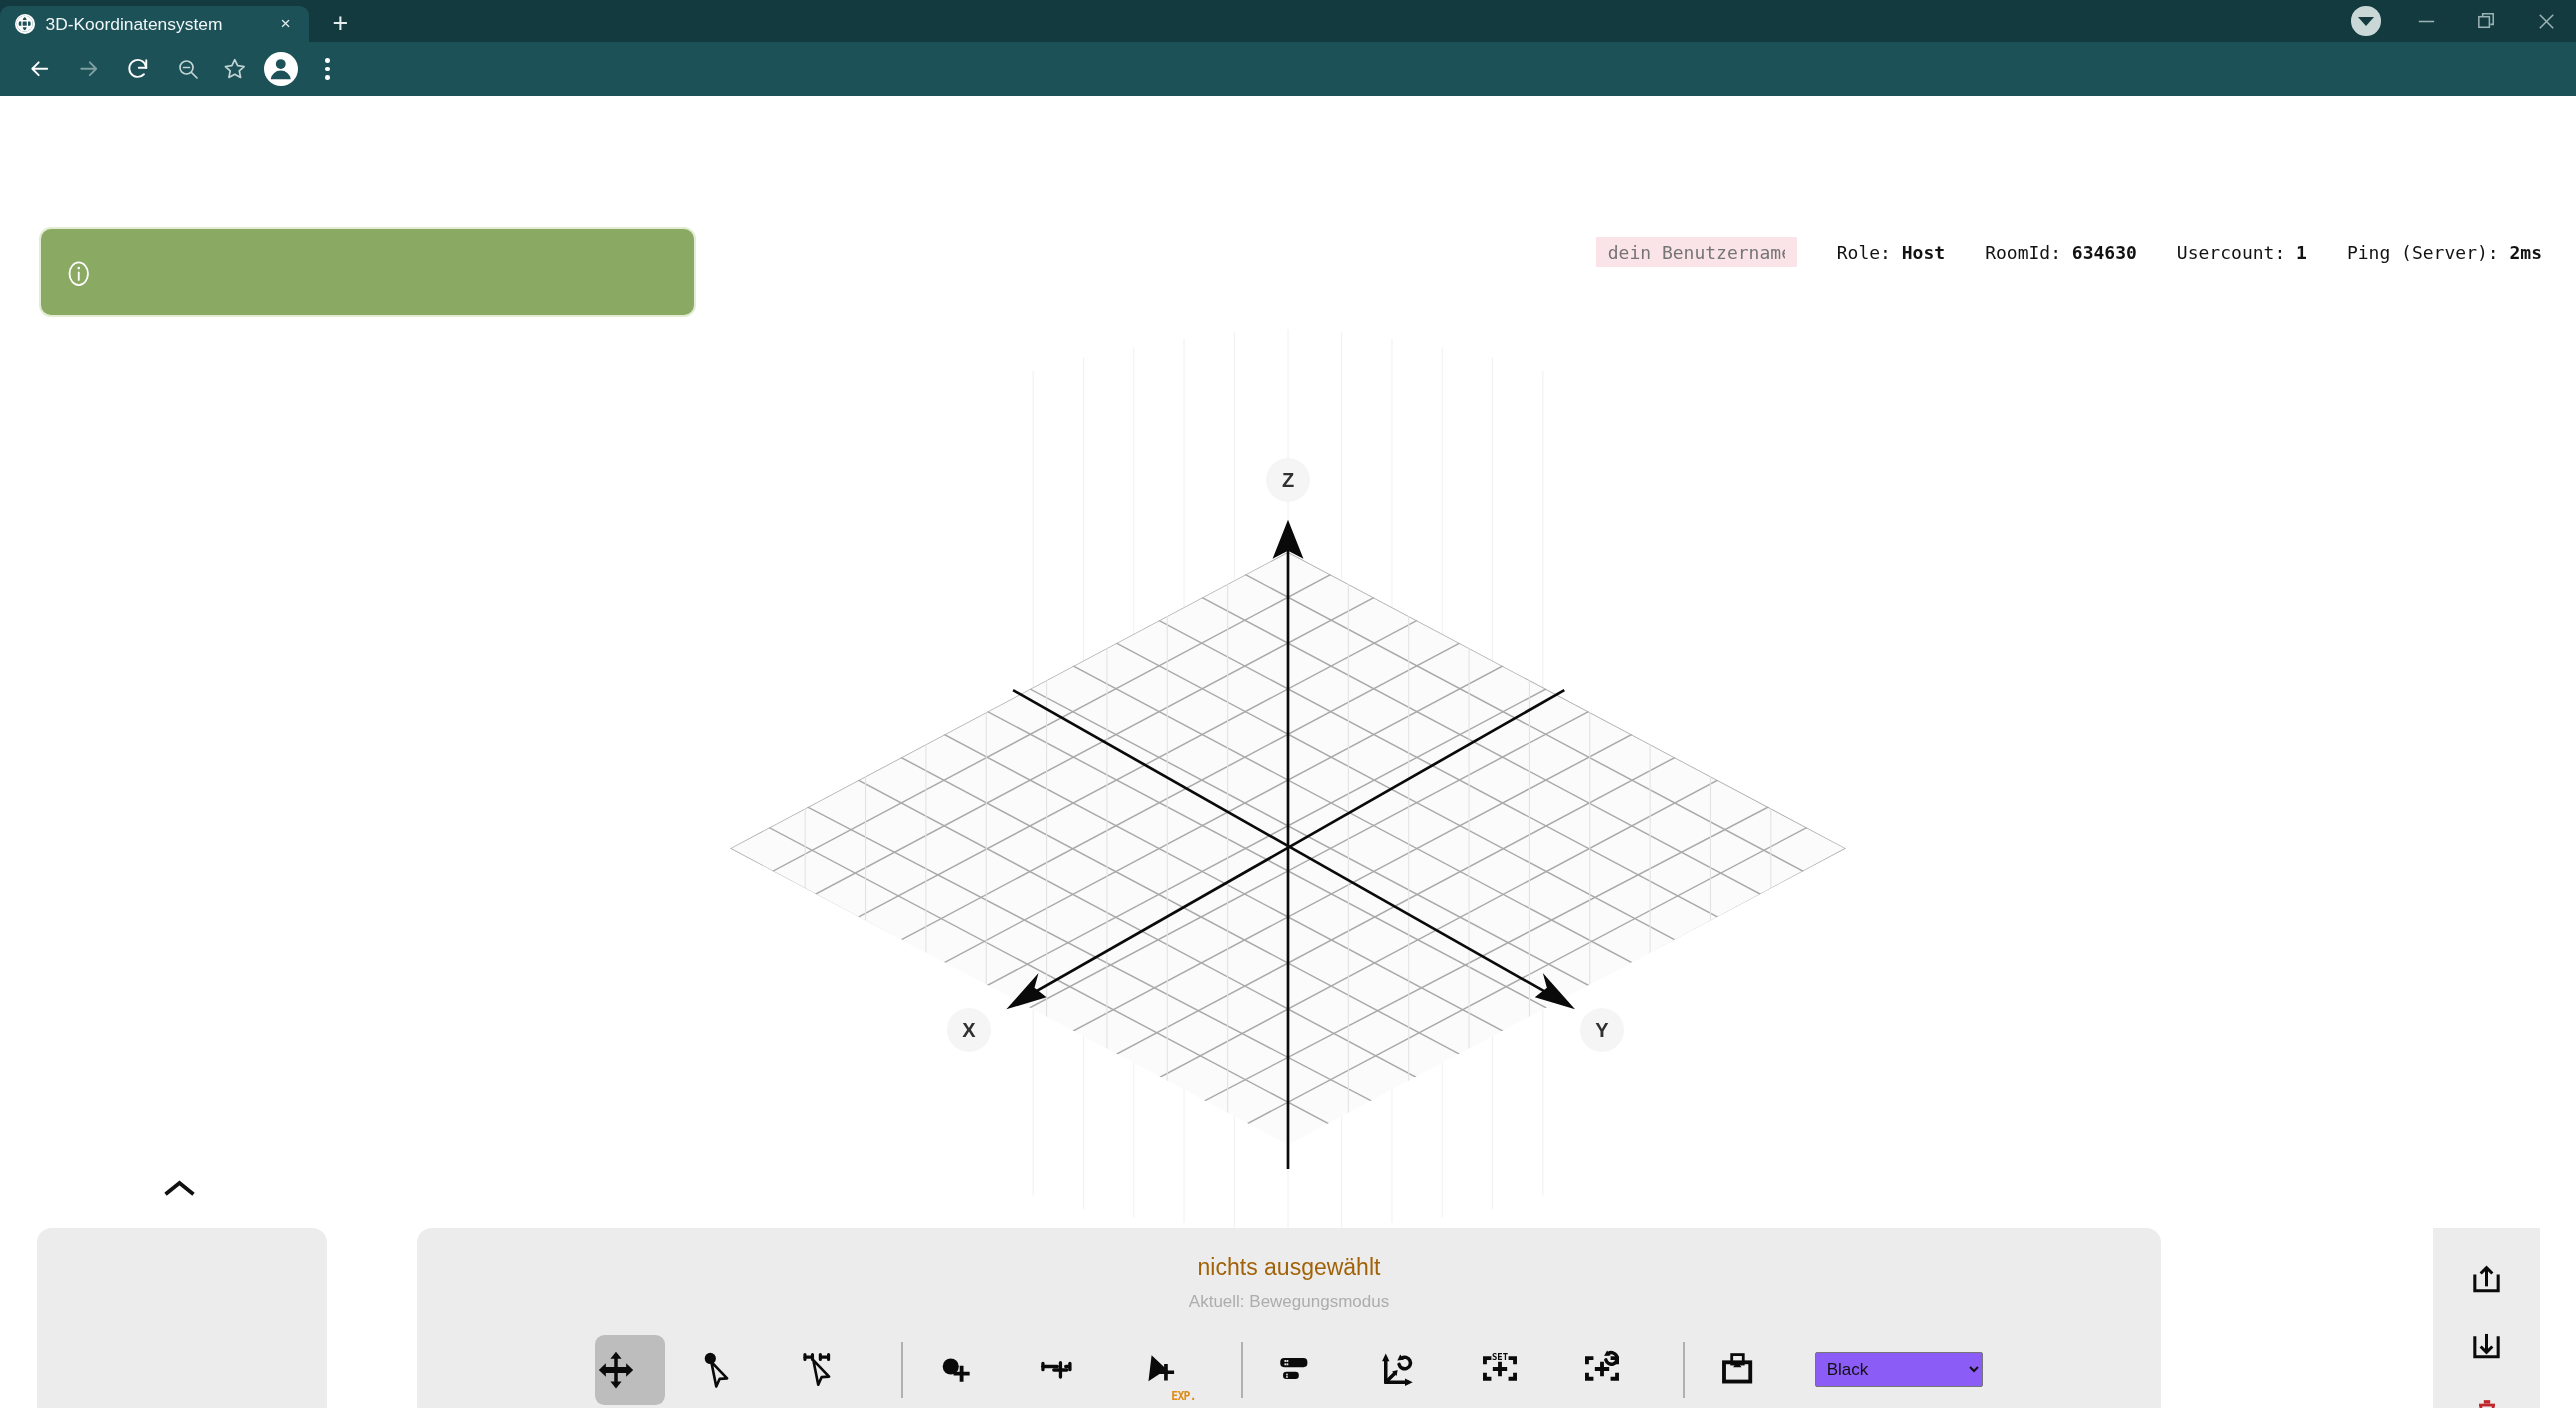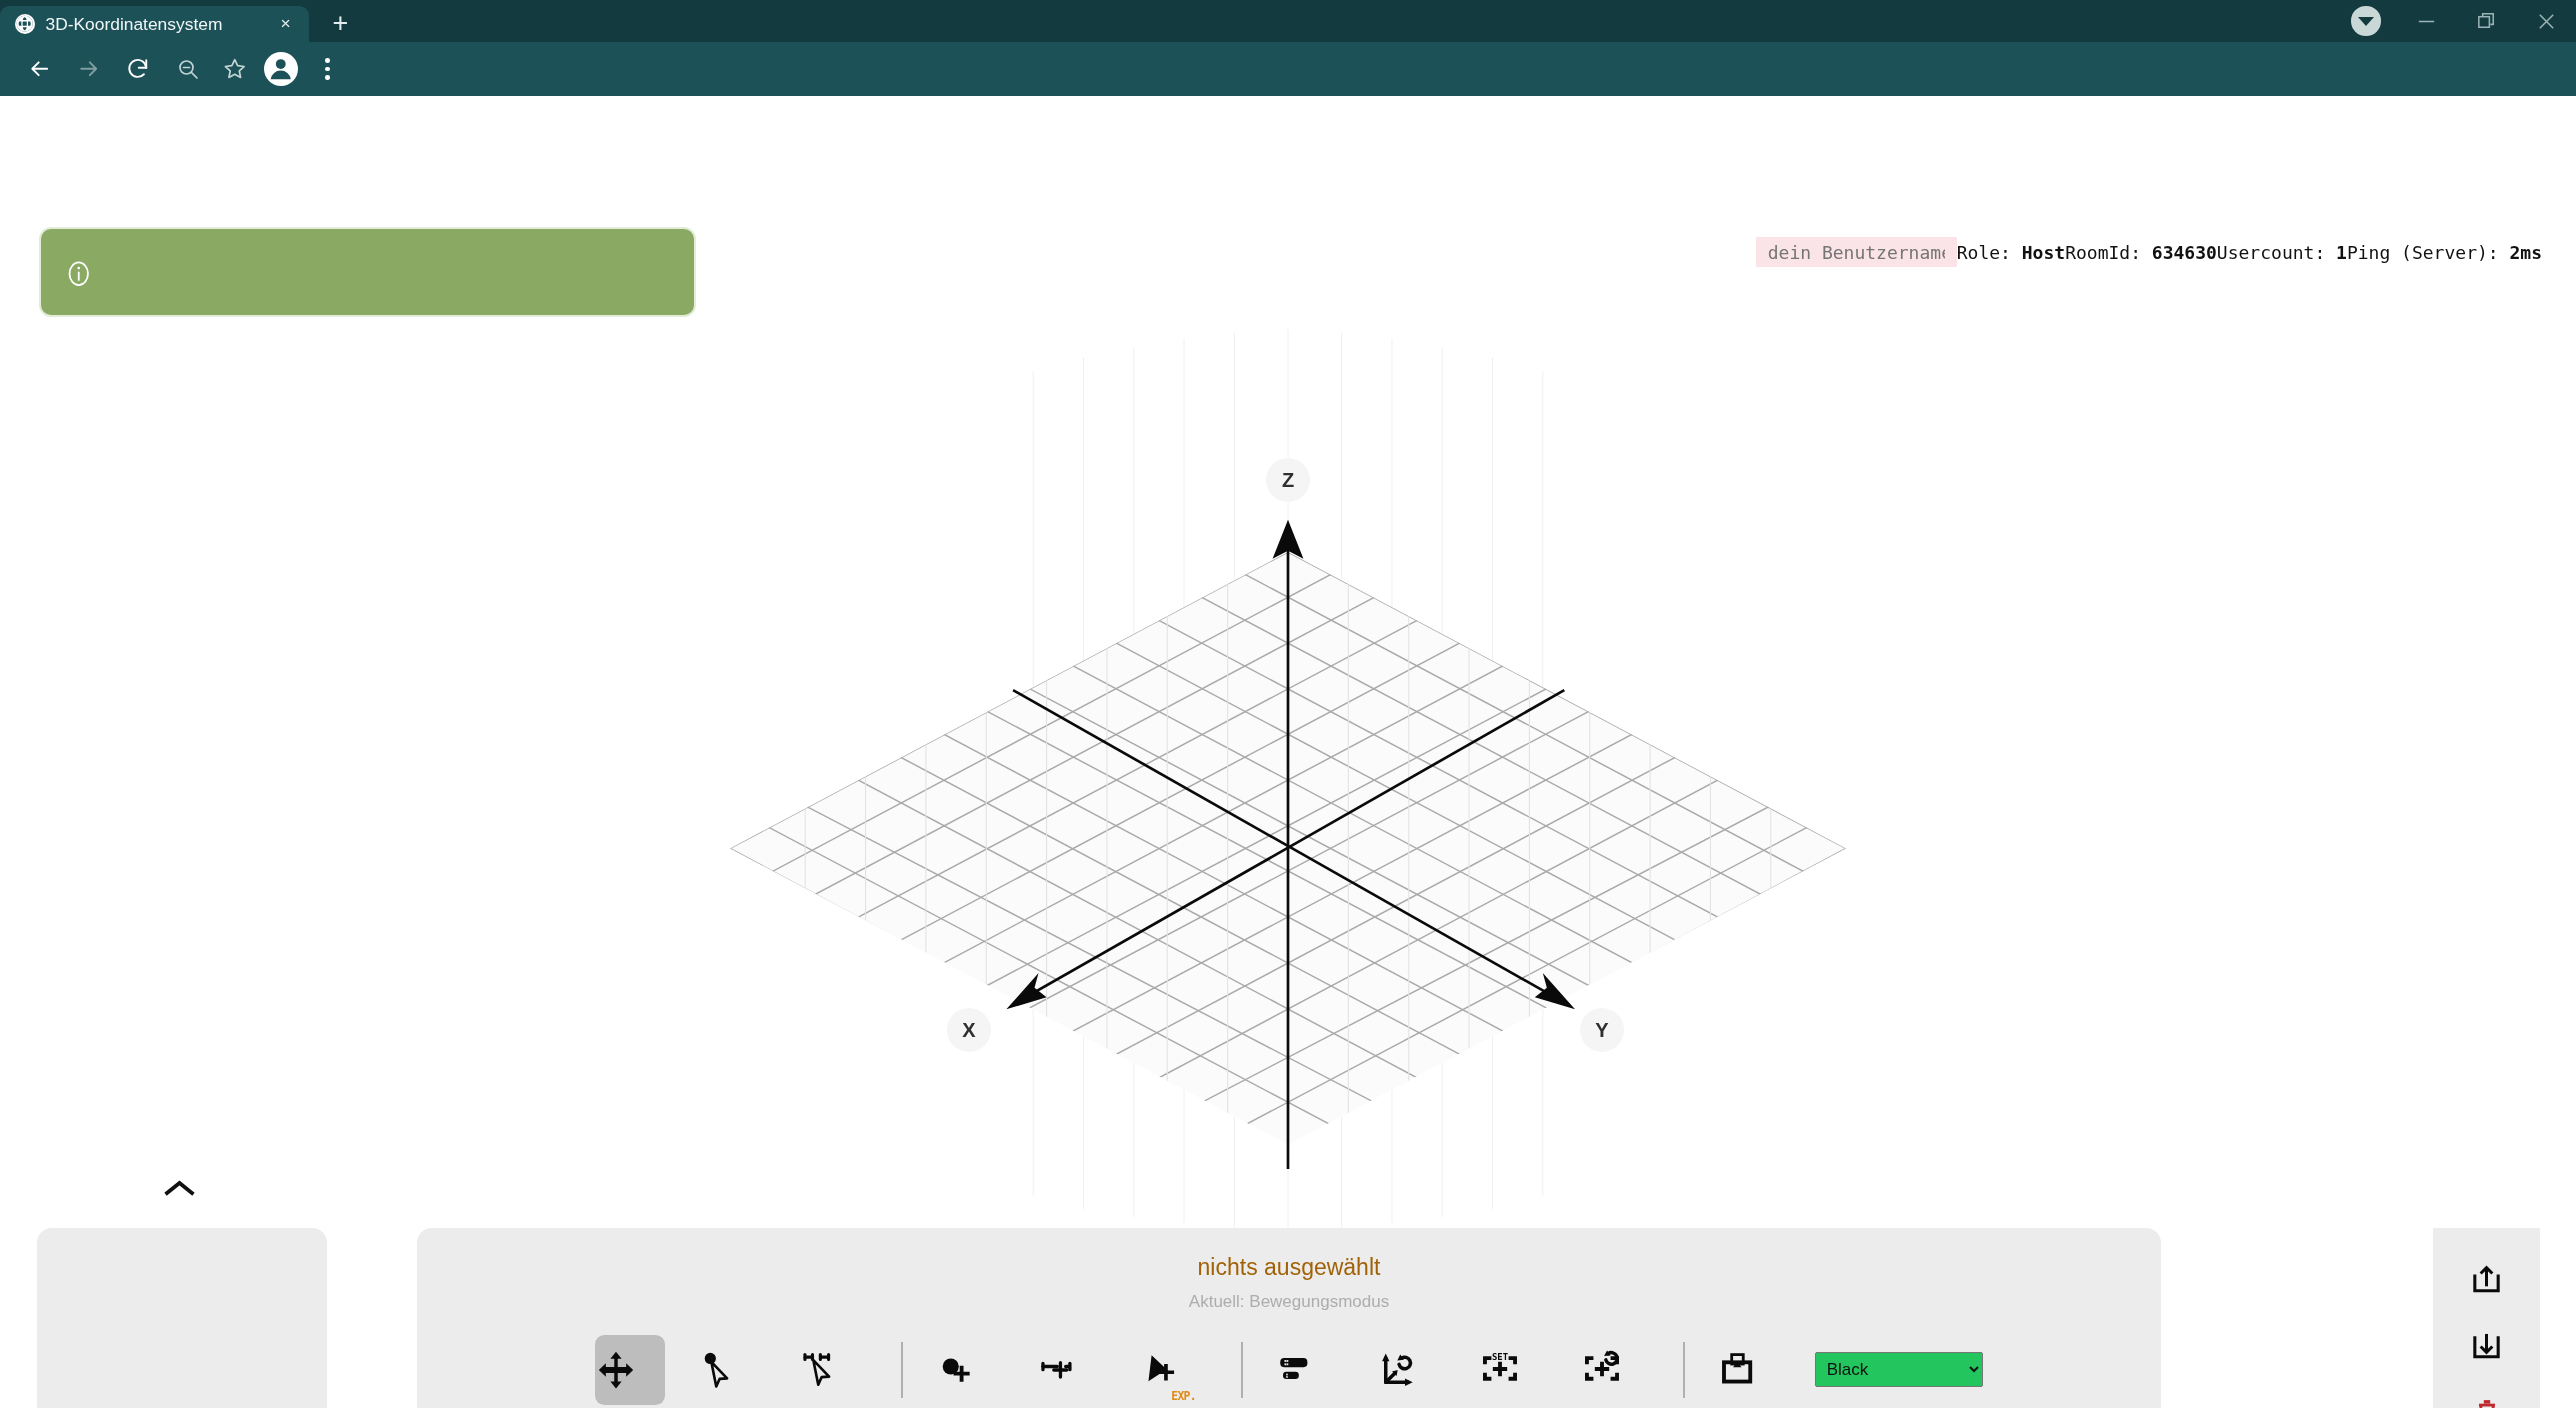--- a/index.html
+++ b/index.html
@@ -114,21 +114,21 @@
     font-family: "DejaVu Sans Mono", "Liberation Mono", monospace;
     font-size: 18px; color: #121212;
   }
   .name-input {
     background: #fbe4e7; color: #8c8c8c;
     border: none; outline: none;
     font-family: "DejaVu Sans Mono", "Liberation Mono", monospace;
     font-size: 18px; padding: 4.7px 12px; width: 201px;
     text-align: center;
   }
-  .status-item { white-space: nowrap; }
+  .status-item { margin-left: 40px; white-space: nowrap; }
   .status-item b { font-weight: bold; }
 
   
   .scene {
     position: absolute; left: 0; top: 0; right: 0; bottom: 0;
     overflow: hidden;
   }
   .scene svg { position: absolute; left: 0; top: 0; }
   .axis-label {
     position: absolute;
@@ -176,21 +176,21 @@
     margin: 0 32px; flex: 0 0 auto;
   }
   .exp-badge {
     position: absolute; bottom: 2px; left: 50%; transform: translateX(-2.7px);
     font-family: "DejaVu Sans Mono", "Liberation Mono", monospace;
     font-size: 11.4px; font-weight: bold; color: #e08b16; letter-spacing: -0.7px;
   }
   .color-select {
     margin-left: 28px; width: 168px; height: 35px;
     font-family: "Liberation Sans", sans-serif; font-size: 17px;
-    border: 0.7px solid #767676; border-radius: 2px; background: #22c55e;
+    border: 0.7px solid #767676; border-radius: 2px; background: #8b5cf6;
     padding: 0 6.7px; color: #111; flex: 0 0 auto;
   }
 
   .right-actions {
     position: absolute; left: 2433px; top: 1132px;
     width: 107px; height: 236px;
     background: #ececec; border-radius: 0;
     display: flex; flex-direction: column; align-items: center;
     justify-content: space-around; padding: 19px 0;
   }

